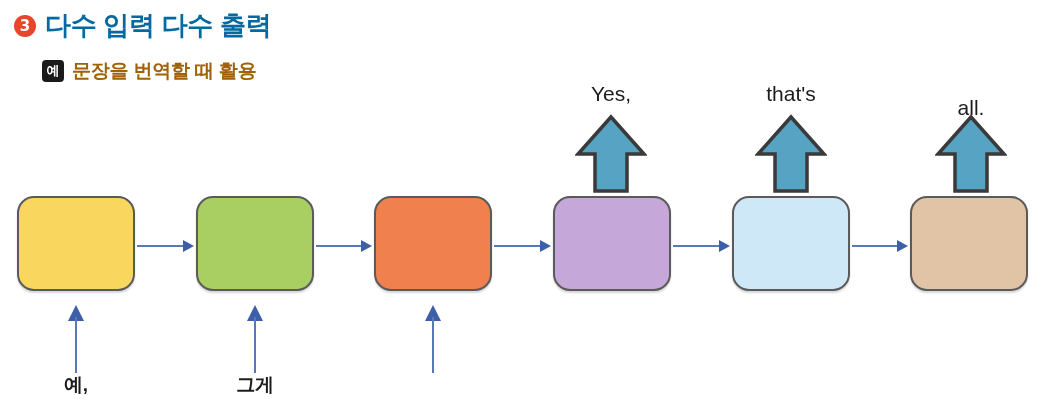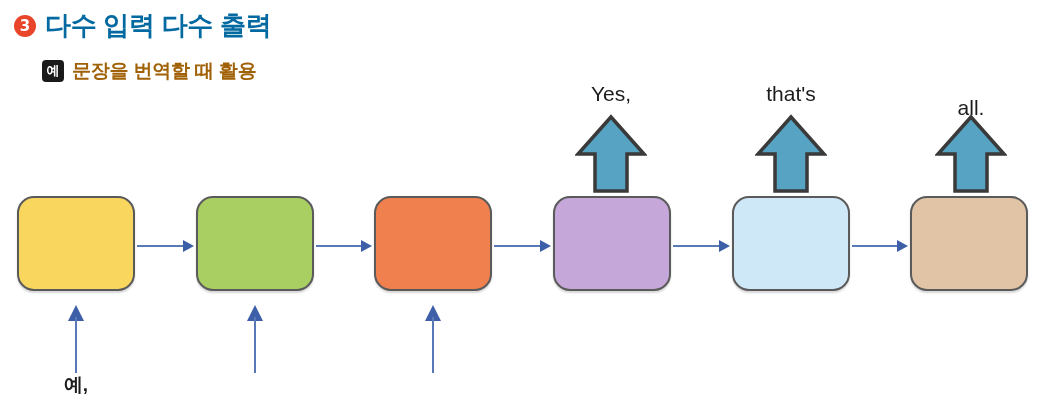--- a/index.html
+++ b/index.html
@@ -229,19 +229,20 @@
   <div class="in-arrow" style="left:68px; top:305px;">
     <div class="head"></div>
     <div class="shaft"></div>
   </div>
   <div class="in-label" style="left:6px; top:372px;">예,</div>
 
   <div class="in-arrow" style="left:247px; top:305px;">
     <div class="head"></div>
     <div class="shaft"></div>
   </div>
+  <div class="in-label" style="left:185px; top:372px;">그게</div>
 
   <div class="in-arrow" style="left:425px; top:305px;">
     <div class="head"></div>
     <div class="shaft"></div>
   </div>
 
 </div>
 
 </body></html>

